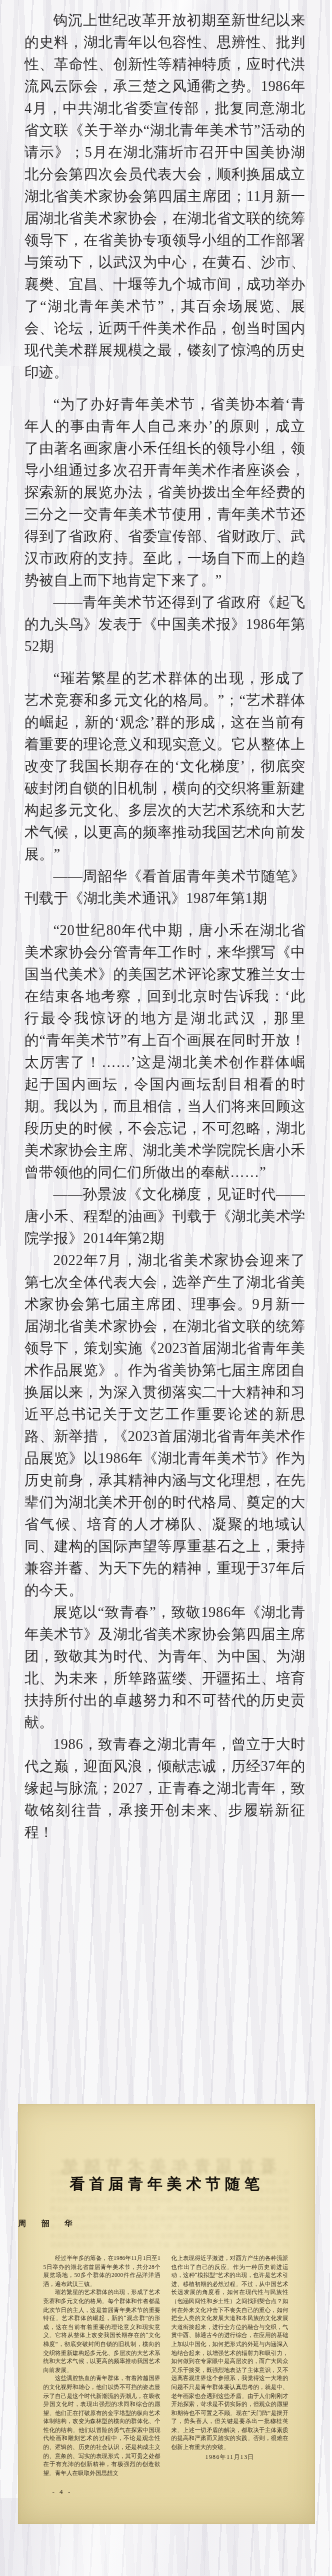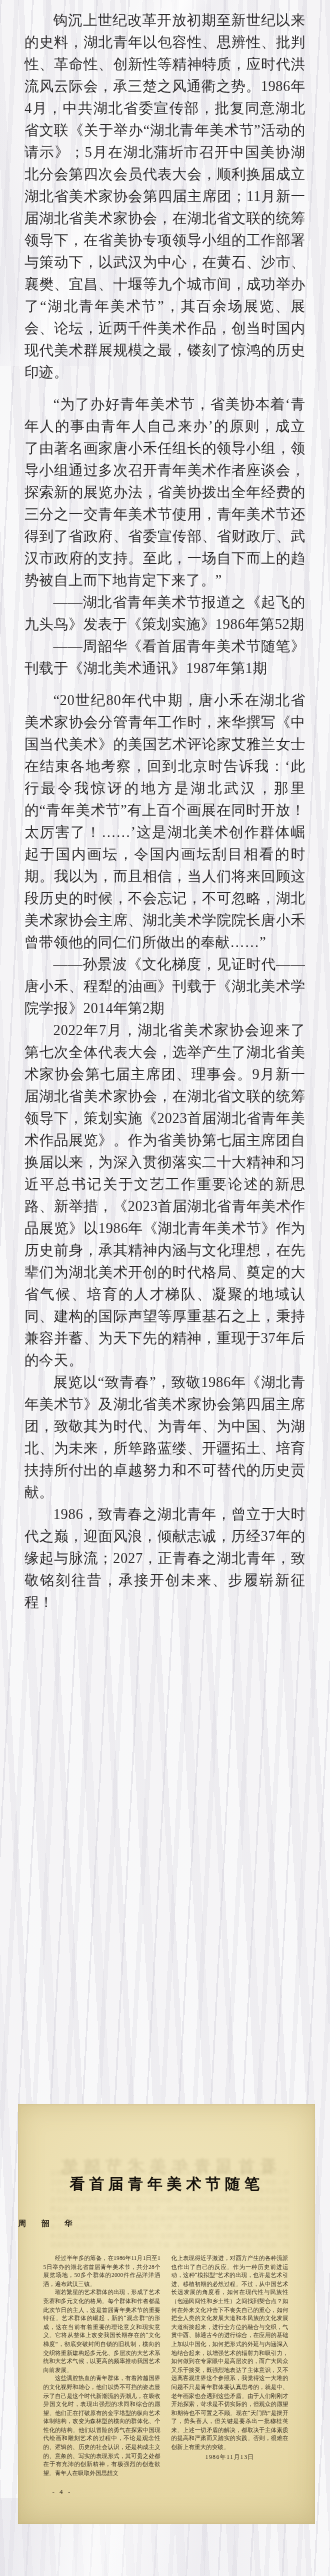--- a/index.html
+++ b/index.html
@@ -117,21 +117,22 @@
 </head>
 <body>
 
 <div class="page">
   <div class="crease-top"></div>
   <div class="crease-bottom"></div>
 
   <div class="article">
     <p class="para">钩沉上世纪改革开放初期至新世纪以来的史料，湖北青年以包容性、思辨性、批判性、革命性、创新性等精神特质，应时代洪流风云际会，承三楚之风通衢之势。1986年4月，中共湖北省委宣传部，批复同意湖北省文联《关于举办“湖北青年美术节”活动的请示》；5月在湖北蒲圻市召开中国美协湖北分会第四次会员代表大会，顺利换届成立湖北省美术家协会第四届主席团；11月新一届湖北省美术家协会，在湖北省文联的统筹领导下，在省美协专项领导小组的工作部署与策动下，以武汉为中心，在黄石、沙市、襄樊、宜昌、十堰等九个城市间，成功举办了“湖北青年美术节”，其百余场展览、展会、论坛，近两千件美术作品，创当时国内现代美术群展规模之最，镂刻了惊鸿的历史印迹。</p>
     <p class="para gap">“为了办好青年美术节，省美协本着‘青年人的事由青年人自己来办’的原则，成立了由著名画家唐小禾任组长的领导小组，领导小组通过多次召开青年美术作者座谈会，探索新的展览办法，省美协拨出全年经费的三分之一交青年美术节使用，青年美术节还得到了省政府、省委宣传部、省财政厅、武汉市政府的支持。至此，一场自下而上的趋势被自上而下地肯定下来了。”</p>
-    <p class="para">——湖北省青年美术节报道之《起飞的九头鸟》发表于《策划实施》1986年第52期</p>
+    <p class="para">——青年美术节还得到了省政府《起飞的九头鸟》发表于《中国美术报》1986年第52期</p>
+    <p class="para gap">“璀若繁星的艺术群体的出现，形成了艺术竞赛和多元文化的格局。”；“艺术群体的崛起，新的‘观念’群的形成，这在当前有着重要的理论意义和现实意义。它从整体上改变了我国长期存在的‘文化梯度’，彻底突破封闭自锁的旧机制，横向的交织将重新建构起多元文化、多层次的大艺术系统和大艺术气候，以更高的频率推动我国艺术向前发展。”</p>
     <p class="para">——周韶华《看首届青年美术节随笔》刊载于《湖北美术通讯》1987年第1期</p>
     <p class="para gap">“20世纪80年代中期，唐小禾在湖北省美术家协会分管青年工作时，来华撰写《中国当代美术》的美国艺术评论家艾雅兰女士在结束各地考察，回到北京时告诉我：‘此行最令我惊讶的地方是湖北武汉，那里的“青年美术节”有上百个画展在同时开放！太厉害了！……’这是湖北美术创作群体崛起于国内画坛，令国内画坛刮目相看的时期。我以为，而且相信，当人们将来回顾这段历史的时候，不会忘记，不可忽略，湖北美术家协会主席、湖北美术学院院长唐小禾曾带领他的同仁们所做出的奉献……”</p>
     <p class="para">——孙景波《文化梯度，见证时代——唐小禾、程犁的油画》刊载于《湖北美术学院学报》2014年第2期</p>
     <p class="para">2022年7月，湖北省美术家协会迎来了第七次全体代表大会，选举产生了湖北省美术家协会第七届主席团、理事会。9月新一届湖北省美术家协会，在湖北省文联的统筹领导下，策划实施《2023首届湖北省青年美术作品展览》。作为省美协第七届主席团自换届以来，为深入贯彻落实二十大精神和习近平总书记关于文艺工作重要论述的新思路、新举措，《2023首届湖北省青年美术作品展览》以1986年《湖北青年美术节》作为历史前身，承其精神内涵与文化理想，在先辈们为湖北美术开创的时代格局、奠定的大省气候、培育的人才梯队、凝聚的地域认同、建构的国际声望等厚重基石之上，秉持兼容并蓄、为天下先的精神，重现于37年后的今天。</p>
     <p class="para">展览以“致青春”，致敬1986年《湖北青年美术节》及湖北省美术家协会第四届主席团，致敬其为时代、为青年、为中国、为湖北、为未来，所筚路蓝缕、开疆拓土、培育扶持所付出的卓越努力和不可替代的历史贡献。</p>
     <p class="para">1986，致青春之湖北青年，曾立于大时代之巅，迎面风浪，倾献志诚，历经37年的缘起与脉流；2027，正青春之湖北青年，致敬铭刻往昔，承接开创未来、步履崭新征程！</p>
 
   </div>
 
   <div class="scan">

